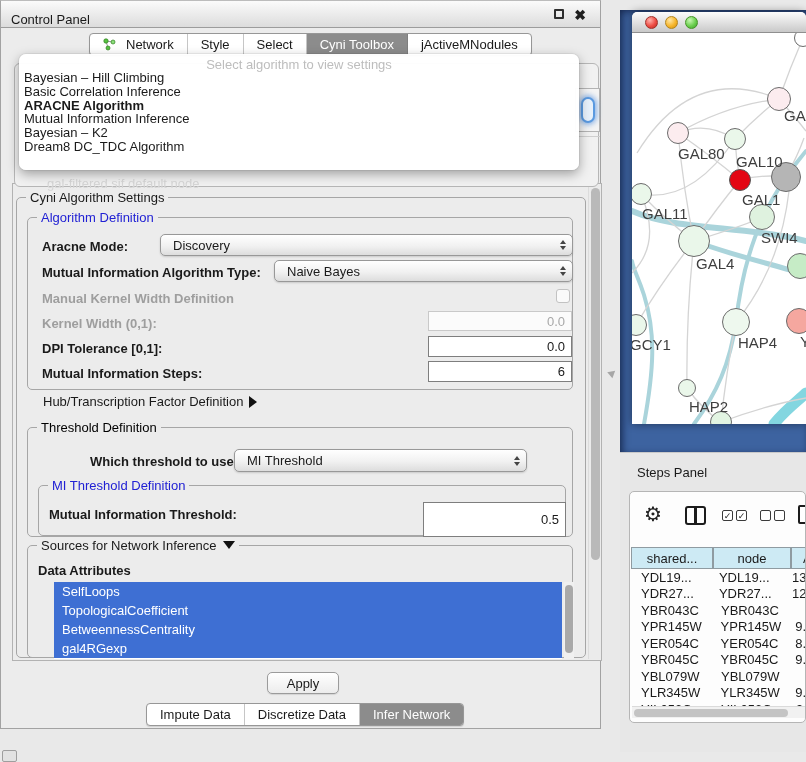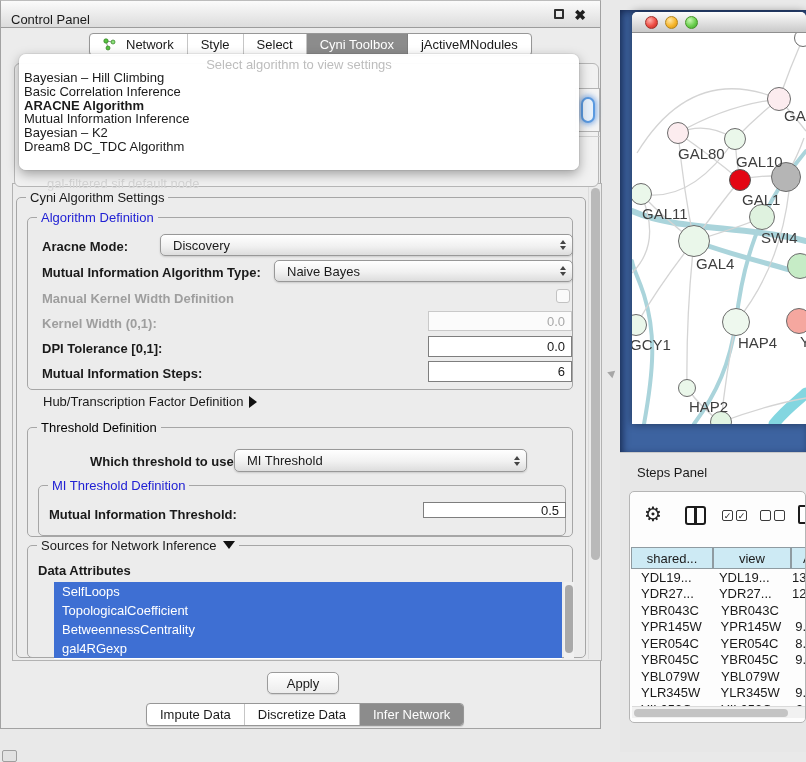--- a/index.html
+++ b/index.html
@@ -209,21 +209,21 @@
             <span>MI Threshold</span>
             <span class="arr">
                 <span class="tu"></span>
                 <span class="tdn"></span>
               </span>
           </div>
 
           <div class="group" style="left:10px;top:57px;width:528px;height:51px">
             <span class="gtitle blue">MI Threshold Definition</span>
             <span class="lbl" style="left:10px;top:21px">Mutual Information Threshold:</span>
-            <div class="field" style="left:384px;top:16px;width:143px;height:16px">
+            <div class="field" style="left:384px;top:16px;width:143px;height:35px">
               <span>0.5</span>
             </div>
           </div>
         </div>
 
         <div class="group" style="left:10px;top:347px;width:546px;height:113px">
           <span class="gtitle"><span>Sources for Network Inference</span><span class="tri-down"></span></span>
           <span class="lbl" style="left:10px;top:17px">Data Attributes</span>
 
           <div class="attrlist" style="left:26px;top:36px;width:508px;height:77px">
@@ -344,21 +344,21 @@
       <span class="boxrow" style="left:130px;top:18px">
         <span class="minibox"></span>
           <span class="minibox"></span>
       </span>
       <span class="docicon" style="left:168px;top:13px"></span>
 
       <div class="th" style="left:1px;top:55px;width:82px">
         <span>shared...</span>
       </div>
       <div class="th" style="left:83px;top:55px;width:78px">
-        <span>view</span>
+        <span>node</span>
       </div>
       <div class="th" style="left:161px;top:55px;width:30px;justify-content:flex-start;padding-left:11px">
         <span>A</span>
       </div>
 
       <div class="abs" style="left:1px;top:77px;width:175px;height:137px;overflow:hidden">
         <div class="trow">
           <span class="tc" style="width:82px;padding-left:10px">YDL19...</span>
           <span class="tc" style="width:78px;padding-left:8px">YDL19...</span>
           <span class="tc" style="padding-left:5px">13</span>

